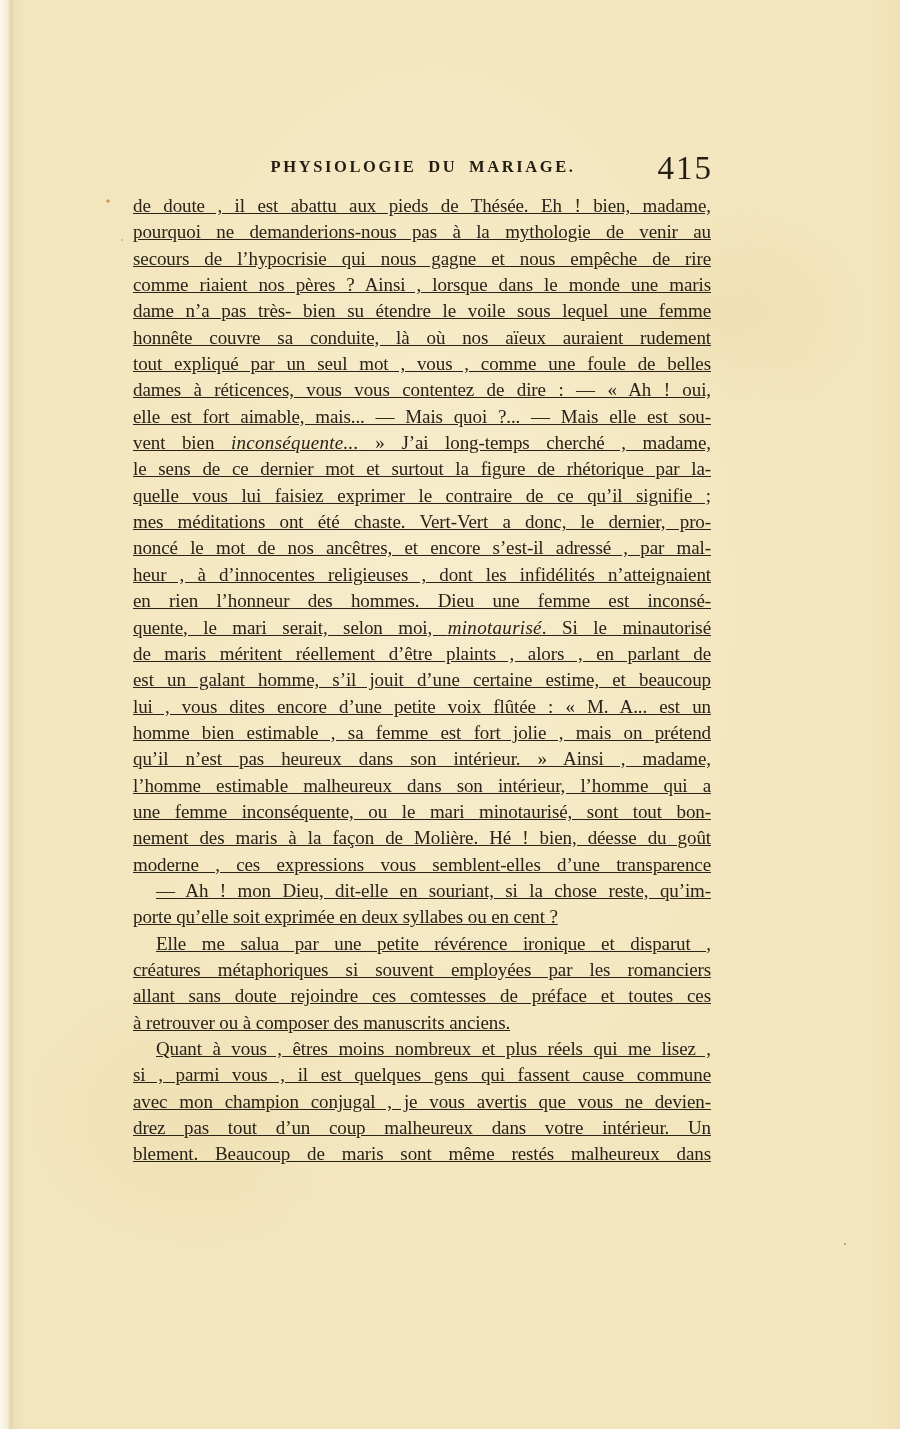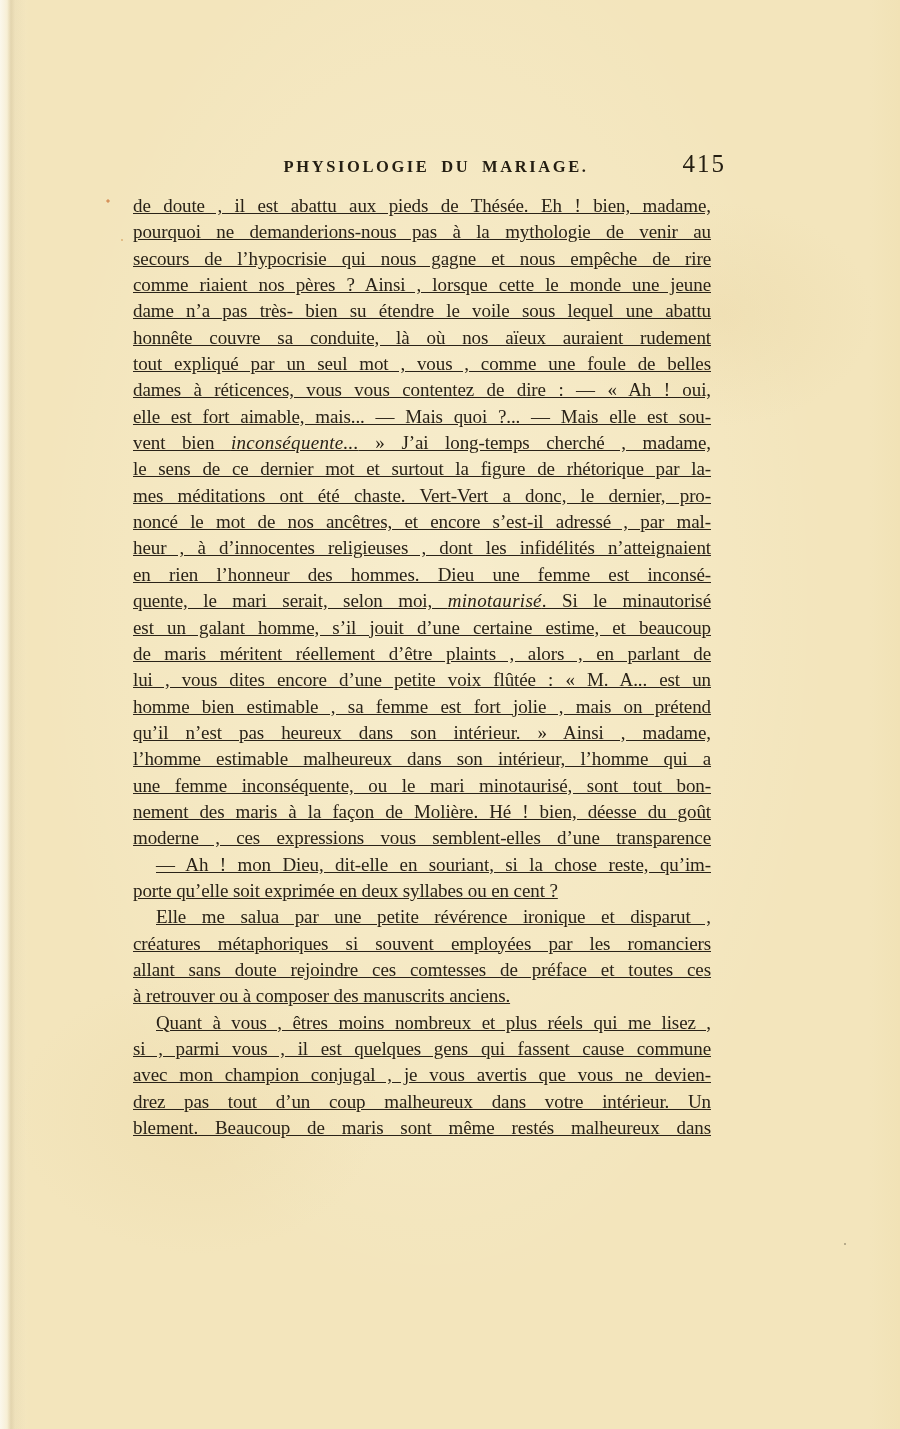--- a/index.html
+++ b/index.html
@@ -33,34 +33,34 @@
     position: absolute; inset: 0; pointer-events: none;
     background:
       radial-gradient(3px 3px at 108px 201px, rgba(205,120,60,0.75) 0 40%, rgba(205,120,60,0) 70%),
       radial-gradient(2px 2px at 122px 240px, rgba(210,150,80,0.5) 0 40%, rgba(210,150,80,0) 70%),
       radial-gradient(2px 2px at 845px 1244px, rgba(110,100,80,0.45) 0 40%, rgba(110,100,80,0) 70%),
       radial-gradient(220px 160px at 80% 22%, rgba(228,205,150,0.25) 0%, rgba(228,205,150,0) 70%),
       radial-gradient(260px 200px at 22% 78%, rgba(228,205,150,0.22) 0%, rgba(228,205,150,0) 70%);
   }
   .header {
     position: absolute;
-    left: 146px; top: 150px; width: 580px; height: 30px;
+    left: 133px; top: 150px; width: 580px; height: 30px;
   }
   .running-title {
     position: absolute; left: 0; right: 0; top: 7px;
     text-align: center;
     font-weight: bold;
     font-size: 16.5px;
     letter-spacing: 2.6px;
     word-spacing: 5px;
     color: #241e12;
   }
   .page-number {
     position: absolute; right: 0; top: 0;
-    font-size: 25px;
+    font-size: 33px;
     letter-spacing: 2px;
     color: #241e12;
   }
   .text-block {
     position: absolute;
     left: 133px; top: 193px; width: 578px;
   }
   .line {
     height: 26.35px;
     line-height: 26.35px;
@@ -85,35 +85,36 @@
 
   <div class="header">
     <div class="running-title">PHYSIOLOGIE DU MARIAGE.</div>
     <div class="page-number">415</div>
   </div>
 
   <div class="text-block">
       <div class="line"><span>de doute , il est abattu aux pieds de Thésée. Eh ! bien, madame,</span></div>
       <div class="line"><span>pourquoi ne demanderions-nous pas à la mythologie de venir au</span></div>
       <div class="line"><span>secours de l’hypocrisie qui nous gagne et nous empêche de rire</span></div>
-      <div class="line"><span>comme riaient nos pères ? Ainsi , lorsque cette le monde une jeune</span></div>
-      <div class="line"><span>dame n’a pas très- bien su étendre le voile sous lequel une abattu</span></div>
+      <div class="line"><span>comme riaient nos pères ? Ainsi , lorsque dans le monde une maris</span></div>
+      <div class="line"><span>dame n’a pas très- bien su étendre le voile sous lequel une femme</span></div>
       <div class="line"><span>honnête couvre sa conduite, là où nos aïeux auraient rudement</span></div>
       <div class="line"><span>tout expliqué par un seul mot , vous , comme une foule de belles</span></div>
       <div class="line"><span>dames à réticences, vous vous contentez de dire : — « Ah ! oui,</span></div>
       <div class="line"><span>elle est fort aimable, mais... — Mais quoi ?... — Mais elle est sou-</span></div>
       <div class="line"><span>vent bien </span><span class="it">inconséquente...</span><span> » J’ai long-temps cherché , madame,</span></div>
       <div class="line"><span>le sens de ce dernier mot et surtout la figure de rhétorique par la-</span></div>
+      <div class="line"><span>quelle vous lui faisiez exprimer le contraire de ce qu’il signifie ;</span></div>
       <div class="line"><span>mes méditations ont été chaste. Vert-Vert a donc, le dernier, pro-</span></div>
       <div class="line"><span>noncé le mot de nos ancêtres, et encore s’est-il adressé , par mal-</span></div>
       <div class="line"><span>heur , à d’innocentes religieuses , dont les infidélités n’atteignaient</span></div>
       <div class="line"><span>en rien l’honneur des hommes. Dieu une femme est inconsé-</span></div>
       <div class="line"><span>quente, le mari serait, selon moi, </span><span class="it">minotaurisé</span><span>. Si le minautorisé</span></div>
+      <div class="line"><span>de maris méritent réellement d’être plaints , alors , en parlant de</span></div>
       <div class="line"><span>est un galant homme, s’il jouit d’une certaine estime, et beaucoup</span></div>
-      <div class="line"><span>de maris méritent réellement d’être plaints , alors , en parlant de</span></div>
       <div class="line"><span>lui , vous dites encore d’une petite voix flûtée : « M. A... est un</span></div>
       <div class="line"><span>homme bien estimable , sa femme est fort jolie , mais on prétend</span></div>
       <div class="line"><span>qu’il n’est pas heureux dans son intérieur. » Ainsi , madame,</span></div>
       <div class="line"><span>l’homme estimable malheureux dans son intérieur, l’homme qui a</span></div>
       <div class="line"><span>une femme inconséquente, ou le mari minotaurisé, sont tout bon-</span></div>
       <div class="line"><span>nement des maris à la façon de Molière. Hé ! bien, déesse du goût</span></div>
       <div class="line"><span>moderne , ces expressions vous semblent-elles d’une transparence</span></div>
       <div class="line indent"><span>— Ah ! mon Dieu, dit-elle en souriant, si la chose reste, qu’im-</span></div>
       <div class="line para-end"><span>porte qu’elle soit exprimée en deux syllabes ou en cent ?</span></div>
       <div class="line indent"><span>Elle me salua par une petite révérence ironique et disparut ,</span></div>

